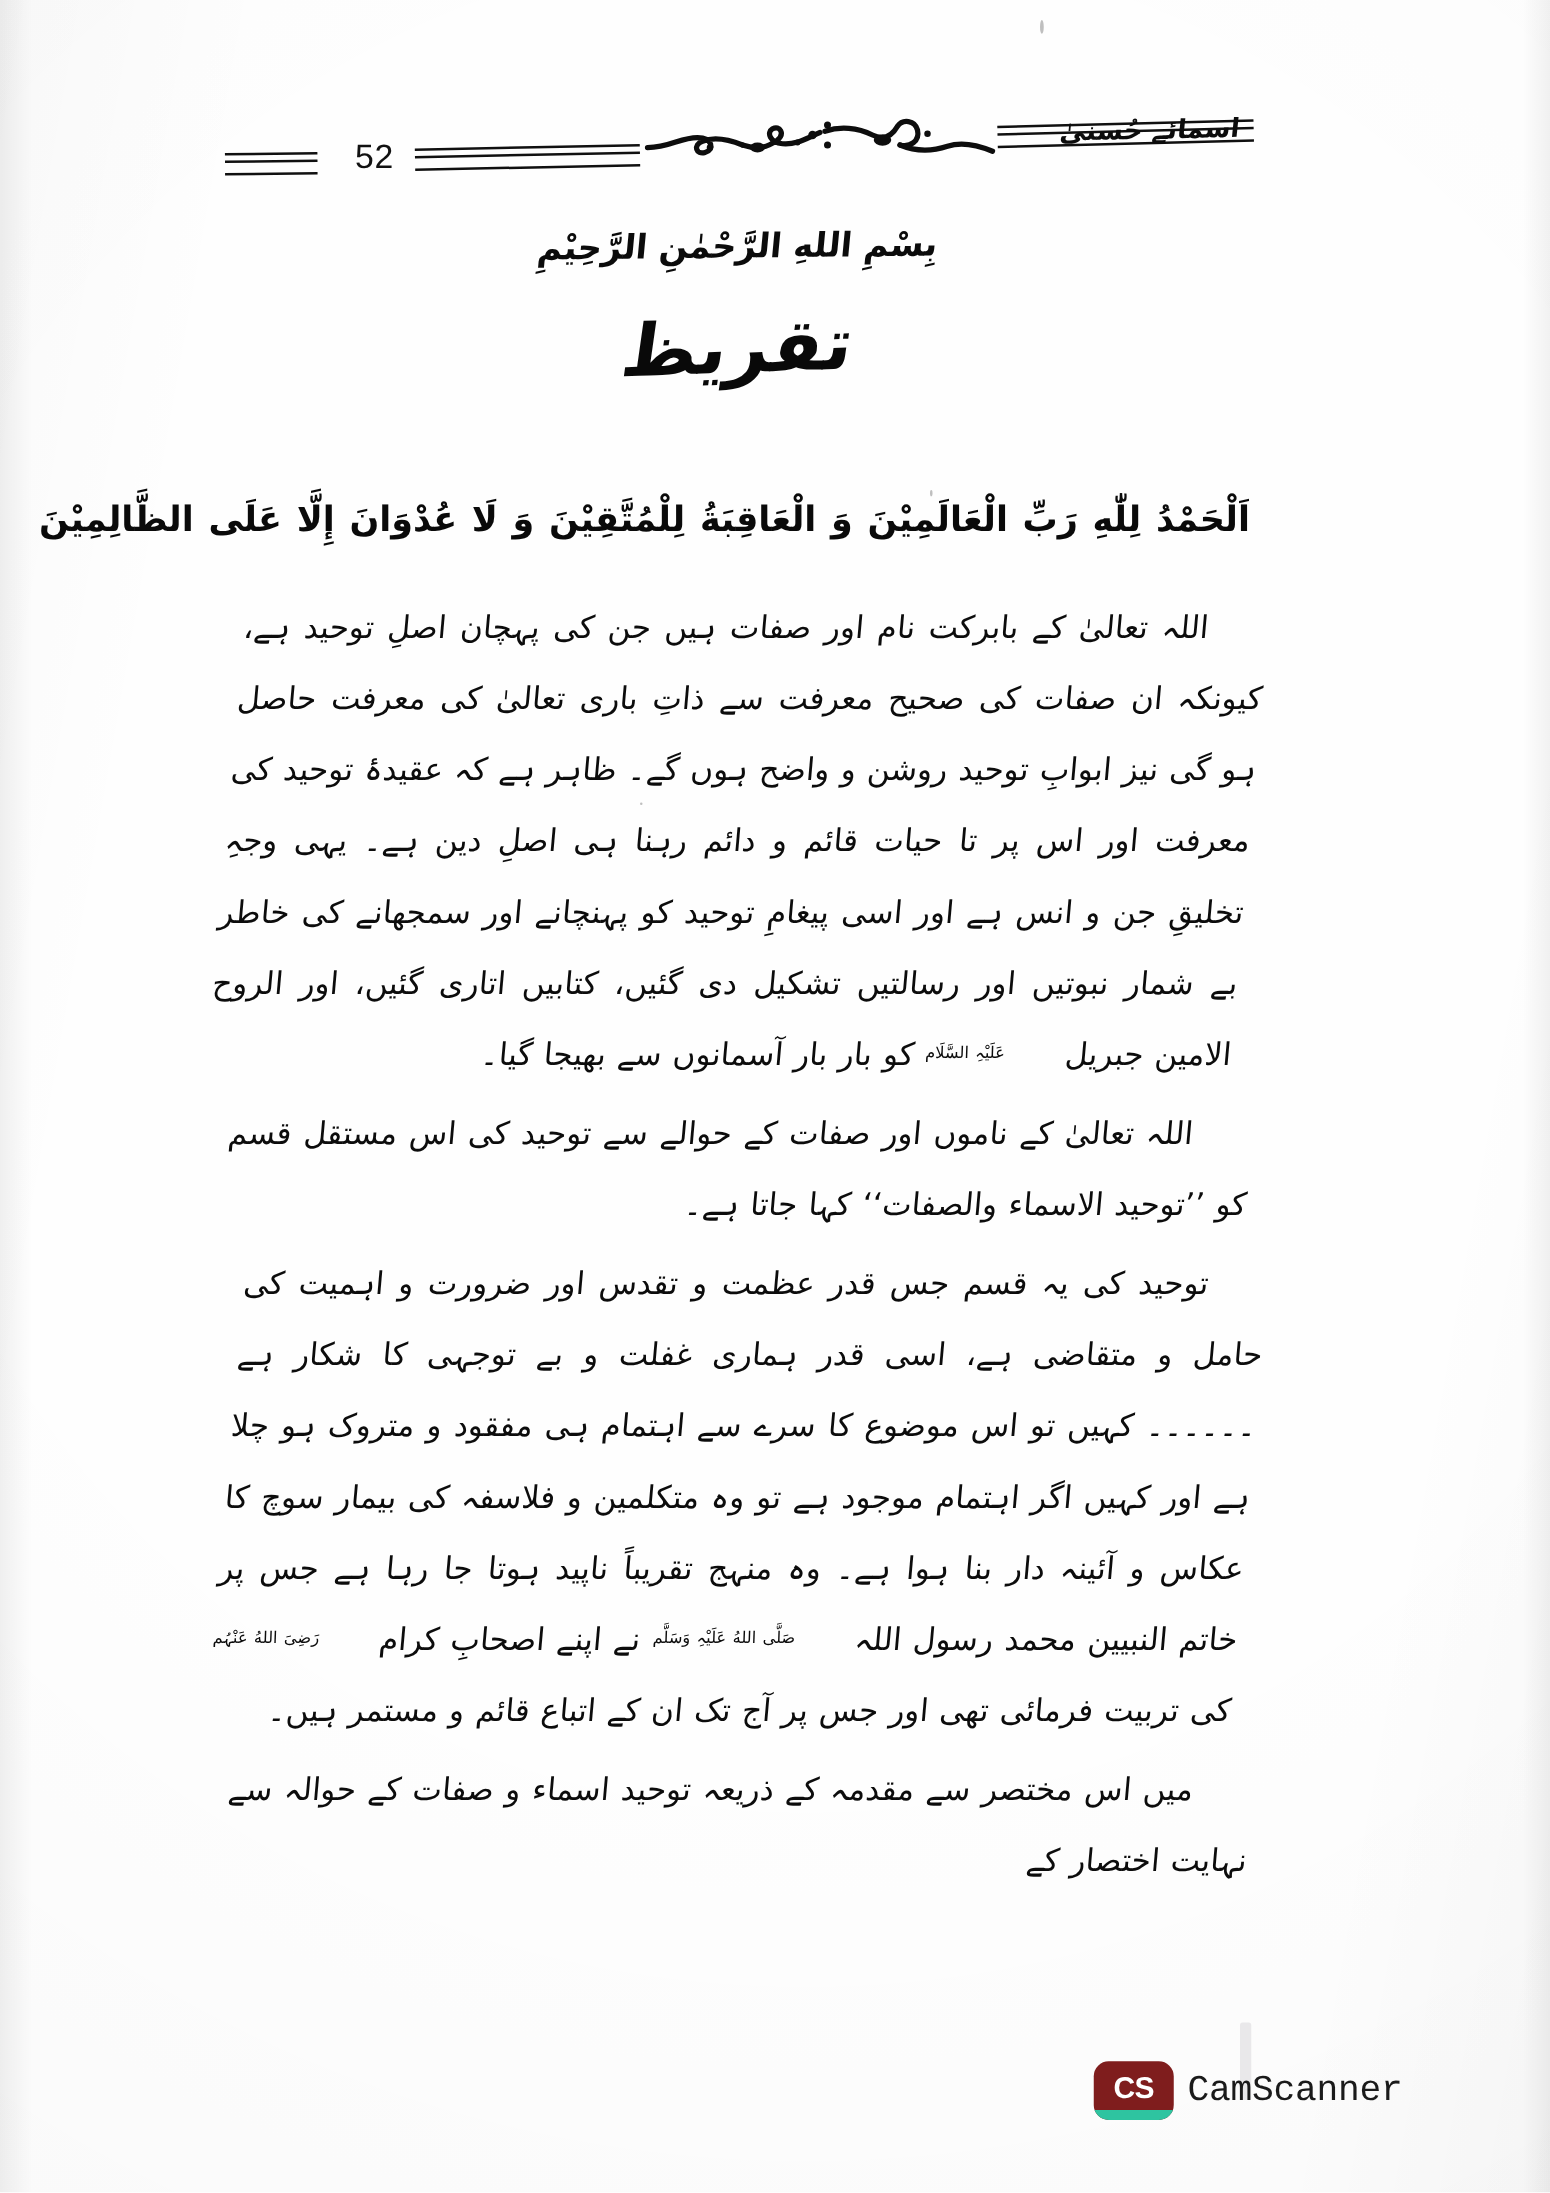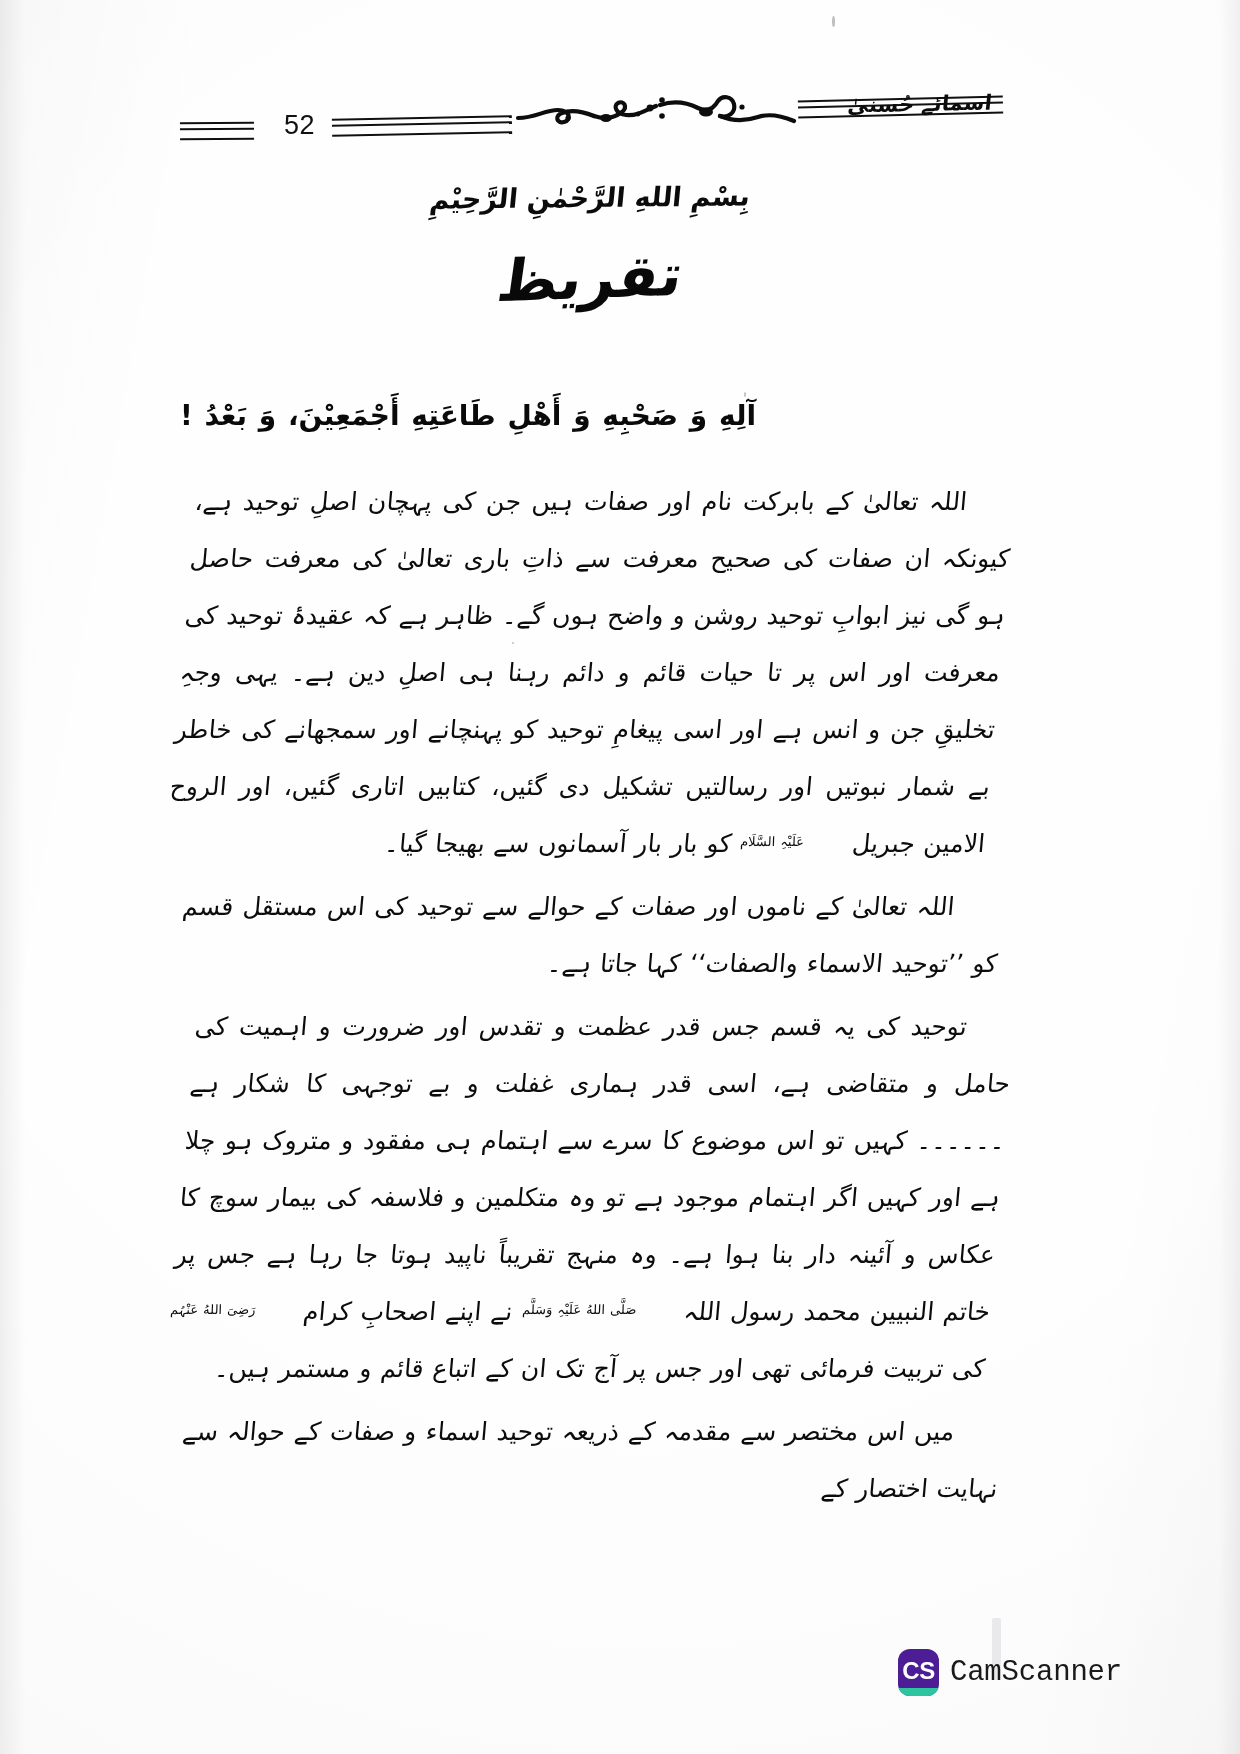--- a/index.html
+++ b/index.html
@@ -191,24 +191,24 @@
   
   .watermark {
     position: absolute;
     right: 118px;
     bottom: 58px;
     display: flex;
     align-items: center;
     gap: 11px;
   }
   .cs-badge {
-    width: 41px;
+    width: 64px;
     height: 47px;
     border-radius: 12px;
-    background: #4c1d95;
+    background: #7f1d1d;
     position: relative;
     overflow: hidden;
     display: flex;
     align-items: center;
     justify-content: center;
   }
   .cs-badge-text {
     font-family: "Liberation Sans", sans-serif;
     font-weight: 700;
     font-size: 24px;
@@ -275,21 +275,21 @@
       <div class="header-running-title">اسمائے حُسنیٰ</div>
 
       <div class="header-page-number">52</div>
     </div>
 
     <div class="bismillah">بِسْمِ اللهِ الرَّحْمٰنِ الرَّحِيْمِ</div>
 
     <h1 class="title">تقریظ</h1>
 
     <div class="arabic-block">
-      <span class="arabic-line l3">آلِهِ وَ صَحْبِهِ وَ أَهْلِ طَاعَتِهِ أَجْمَعِيْنَ، وَ بَعْدُ !</span>
+      <span class="arabic-line l1">اَلْحَمْدُ لِلّٰهِ رَبِّ الْعَالَمِيْنَ وَ الْعَاقِبَةُ لِلْمُتَّقِيْنَ وَ لَا عُدْوَانَ إِلَّا عَلَى الظَّالِمِيْنَ</span>
     </div>
 
     <div class="urdu-body">
 
       <p class="urdu-para"><span>اللہ تعالیٰ کے بابرکت نام اور صفات ہیں جن کی پہچان اصلِ توحید ہے، کیونکہ ان صفات کی صحیح معرفت سے ذاتِ باری تعالیٰ کی معرفت حاصل ہو گی نیز ابوابِ توحید روشن و واضح ہوں گے۔ ظاہر ہے کہ عقیدۂ توحید کی معرفت اور اس پر تا حیات قائم و دائم رہنا ہی اصلِ دین ہے۔ یہی وجہِ تخلیقِ جن و انس ہے اور اسی پیغامِ توحید کو پہنچانے اور سمجھانے کی خاطر بے شمار نبوتیں اور رسالتیں تشکیل دی گئیں، کتابیں اتاری گئیں، اور الروح الامین جبریل</span><span class="honorific">عَلَیْہِ السَّلَام</span> <span>کو بار بار آسمانوں سے بھیجا گیا۔</span></p>
 
       <p class="urdu-para"><span>اللہ تعالیٰ کے ناموں اور صفات کے حوالے سے توحید کی اس مستقل قسم کو ’’توحید الاسماء والصفات‘‘ کہا جاتا ہے۔</span></p>
 
       <p class="urdu-para"><span>توحید کی یہ قسم جس قدر عظمت و تقدس اور ضرورت و اہمیت کی حامل و متقاضی ہے، اسی قدر ہماری غفلت و بے توجہی کا شکار ہے ۔۔۔۔۔۔ کہیں تو اس موضوع کا سرے سے اہتمام ہی مفقود و متروک ہو چلا ہے اور کہیں اگر اہتمام موجود ہے تو وہ متکلمین و فلاسفہ کی بیمار سوچ کا عکاس و آئینہ دار بنا ہوا ہے۔ وہ منہج تقریباً ناپید ہوتا جا رہا ہے جس پر خاتم النبیین محمد رسول اللہ</span><span class="honorific">صَلَّی اللهُ عَلَیْہِ وَسَلَّم</span> <span>نے اپنے اصحابِ کرام</span><span class="honorific">رَضِیَ اللهُ عَنْہُم</span> <span>کی تربیت فرمائی تھی اور جس پر آج تک ان کے</span> <span>اتباع قائم و مستمر ہیں۔</span></p>
 

